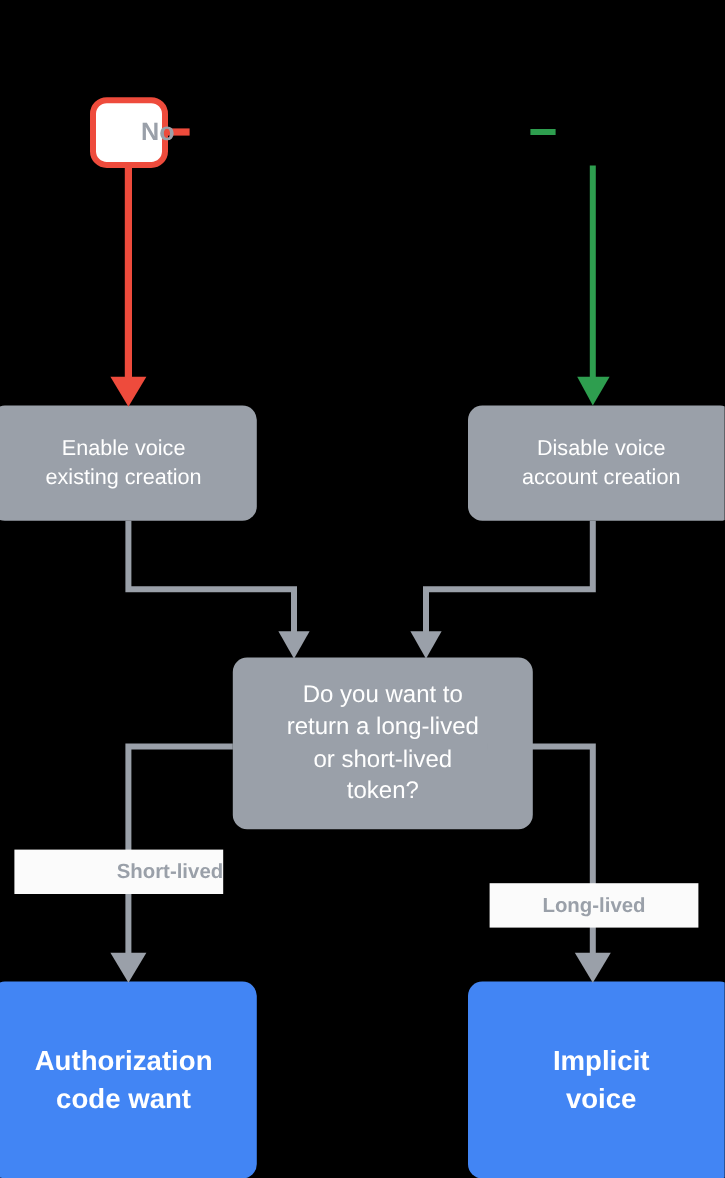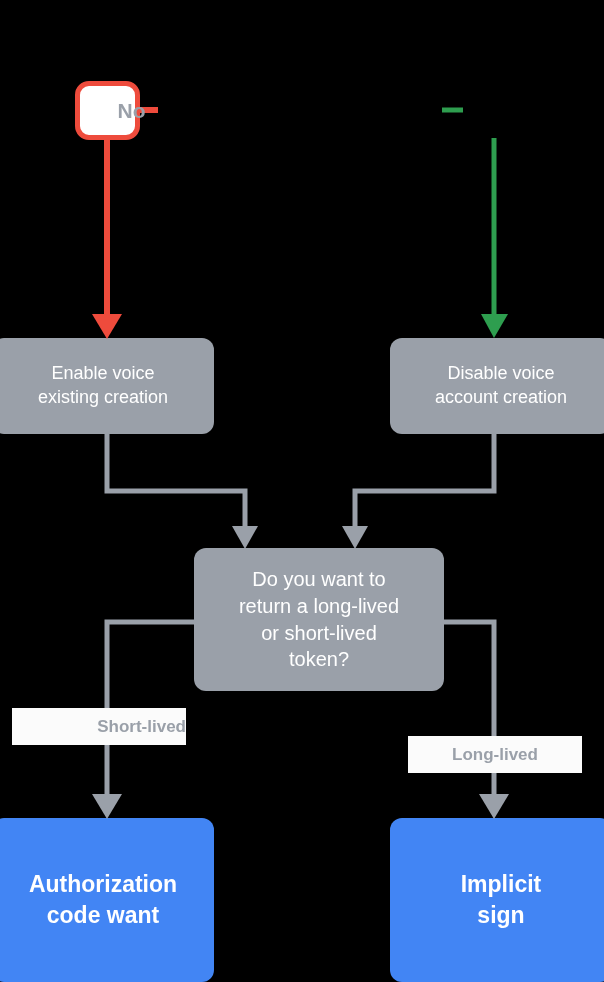--- a/index.html
+++ b/index.html
@@ -208,21 +208,21 @@
 token?</span>
   </div>
 
   <div class="node node-blue" id="terminal-auth">
     <span class="node-text">Authorization
 code want</span>
   </div>
 
   <div class="node node-blue" id="terminal-implicit">
     <span class="node-text">Implicit
-sign</span>
+voice</span>
   </div>
 
   <div class="badge" id="badge-no">
     <span>No</span>
   </div>
 
 
   <div class="edge-label" id="label-short">
     <span>Short-lived</span>
   </div>

